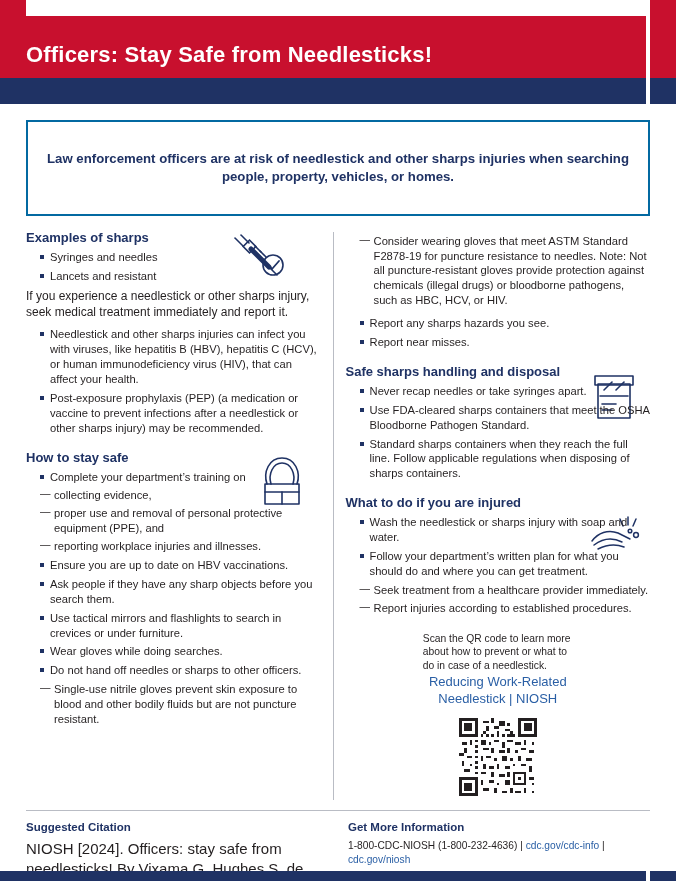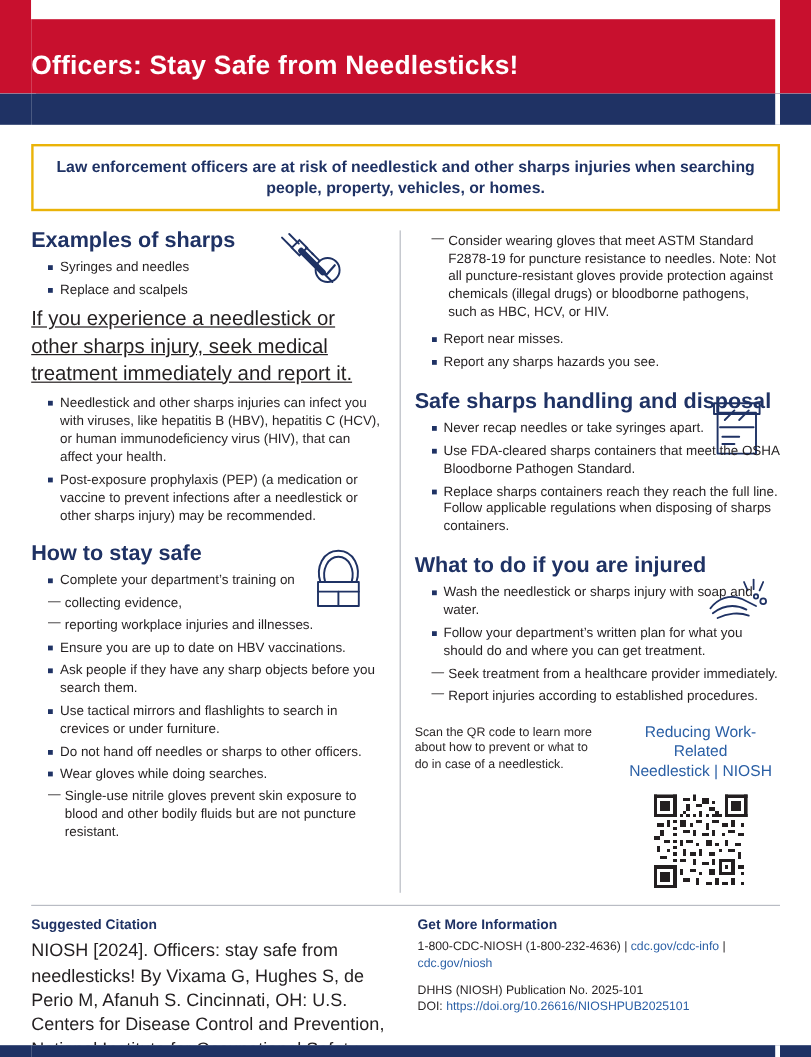--- a/index.html
+++ b/index.html
@@ -80,52 +80,51 @@
     width: 4px;
     height: 78px;
     background: #ffffff;
   }
 
   
   .page {
     padding: 0 26px;
   }
   .callout {
-    border: 2px solid #eab308;
+    border: 2px solid #0369a1;
     margin-top: 16px;
-    padding: 8px 16px;
+    padding: 28px 16px;
     color: #1f3264;
     font-size: 13.2px;
     font-weight: bold;
     text-align: center;
     line-height: 1.35;
   }
 
   .columns {
     display: flex;
     margin-top: 14px;
     gap: 0;
   }
   .col-left { width: 310px; padding-right: 12px; }
   .col-divider { width: 1px; background: #b9bcc4; margin: 2px 8px 0 0; }
   .col-right { width: 312px; padding-left: 4px; }
 
   h2.section {
     color: #1f3264;
-    font-size: 18px;
+    font-size: 13px;
     font-weight: bold;
     margin: 0 0 5px 0;
   }
   h2.section.spaced { margin-top: 14px; }
 
   p.para {
-    font-size: 17px;
+    font-size: 12px;
     line-height: 1.33;
     margin: 6px 0 6px 0;
-    text-decoration: underline;
   }
 
   ul.sq {
     list-style: none;
     margin: 0 0 0 0;
     padding: 0 0 0 14px;
   }
   ul.sq > li {
     position: relative;
     font-size: 11.2px;
@@ -163,22 +162,23 @@
     font-size: 10.5px;
   }
 
   .with-icon { position: relative; }
   .icon-art { position: absolute; }
 
   
   .qr-block {
     display: flex;
     margin-top: 14px;
-    gap: 22px;
-    align-items: flex-start;
+    gap: 2px;
+    align-items: center;
+    flex-direction: column;
   }
   .qr-text {
     font-size: 10.3px;
     line-height: 1.32;
     width: 150px;
     padding-top: 2px;
   }
   .qr-right { flex: 1; }
   .qr-label {
     color: #2a5fa5;
@@ -305,21 +305,21 @@
               <line x1="40" y1="33" x2="50" y2="43"></line>
               <line x1="28" y1="14" x2="34" y2="20"></line>
               <line x1="33" y1="19" x2="39" y2="25"></line>
             </g>
             <circle cx="46" cy="33" r="10" fill="none" stroke="#1f3264" stroke-width="1.6"></circle>
             <polyline points="41,33 45,37 52,29" fill="none" stroke="#1f3264" stroke-width="1.8" stroke-linecap="round" stroke-linejoin="round"></polyline>
           </svg>
         </div>
         <ul class="sq">
           <li>Syringes and needles</li>
-          <li>Replace and scalpels</li>
+          <li>Lancets and resistant</li>
         </ul>
       </div>
 
       <p class="para">If you experience a needlestick or other sharps injury, seek medical treatment immediately and report it.</p>
 
       <ul class="sq">
         <li>Needlestick and other sharps injuries can infect you with viruses, like hepatitis B (HBV), hepatitis C (HCV), or human immunodeficiency virus (HIV), that can affect your health.</li>
         <li>Post-exposure prophylaxis (PEP) (a medication or vaccine to prevent infections after a needlestick or other sharps injury) may be recommended.</li>
       </ul>
 
@@ -334,68 +334,69 @@
               <line x1="27" y1="42" x2="27" y2="54"></line>
               <line x1="10" y1="42" x2="44" y2="42"></line>
             </g>
           </svg>
         </div>
         <ul class="sq">
           <li>Complete your department’s training on</li>
         </ul>
         <ul class="dash">
           <li>collecting evidence,</li>
+          <li>proper use and removal of personal protective equipment (PPE), and</li>
           <li>reporting workplace injuries and illnesses.</li>
         </ul>
         <ul class="sq">
           <li>Ensure you are up to date on HBV vaccinations.</li>
           <li>Ask people if they have any sharp objects before you search them.</li>
           <li>Use tactical mirrors and flashlights to search in crevices or under furniture.</li>
+          <li>Wear gloves while doing searches.</li>
           <li>Do not hand off needles or sharps to other officers.</li>
-          <li>Wear gloves while doing searches.</li>
         </ul>
         <ul class="dash">
           <li>Single-use nitrile gloves prevent skin exposure to blood and other bodily fluids but are not puncture resistant.</li>
         </ul>
       </div>
 
     </div>
 
     <div class="col-divider"></div>
 
     <div class="col-right">
 
       <ul class="dash">
         <li>Consider wearing gloves that meet ASTM Standard F2878-19 for puncture resistance to needles. Note: Not all puncture-resistant gloves provide protection against chemicals (illegal drugs) or bloodborne pathogens, such as HBC, HCV, or HIV.</li>
       </ul>
 
       <ul class="sq" style="margin-top:8px;">
+        <li>Report any sharps hazards you see.</li>
         <li>Report near misses.</li>
-        <li>Report any sharps hazards you see.</li>
       </ul>
 
       <div class="with-icon">
         <h2 class="section spaced">Safe sharps handling and disposal</h2>
         <div class="icon-art" style="right:6px; top:2px;">
           <svg width="56" height="58" viewBox="0 0 56 58">
             <g stroke="#1f3264" stroke-width="1.6" fill="none" stroke-linejoin="round" stroke-linecap="round">
               <rect x="10" y="18" width="32" height="34"></rect>
               <rect x="7" y="10" width="38" height="9"></rect>
               <line x1="12" y1="30" x2="40" y2="30"></line>
               <line x1="16" y1="24" x2="24" y2="16"></line>
               <line x1="28" y1="24" x2="36" y2="16"></line>
               <line x1="14" y1="38" x2="28" y2="38"></line>
               <line x1="14" y1="44" x2="24" y2="44"></line>
             </g>
           </svg>
         </div>
         <ul class="sq">
           <li>Never recap needles or take syringes apart.</li>
           <li>Use FDA-cleared sharps containers that meet the OSHA Bloodborne Pathogen Standard.</li>
-          <li>Replace sharps containers reach they reach the full line. Follow applicable regulations when disposing of sharps containers.</li>
+          <li>Standard sharps containers when they reach the full line. Follow applicable regulations when disposing of sharps containers.</li>
         </ul>
       </div>
 
       <div class="with-icon">
         <h2 class="section spaced">What to do if you are injured</h2>
         <div class="icon-art" style="right:4px; top:16px;">
           <svg width="60" height="48" viewBox="0 0 60 48">
             <g stroke="#1f3264" stroke-width="1.5" fill="none" stroke-linejoin="round" stroke-linecap="round">
               <path d="M6 30 C12 22, 22 18, 32 22 L44 28"></path>
               <path d="M8 34 C16 28, 26 26, 36 31"></path>

